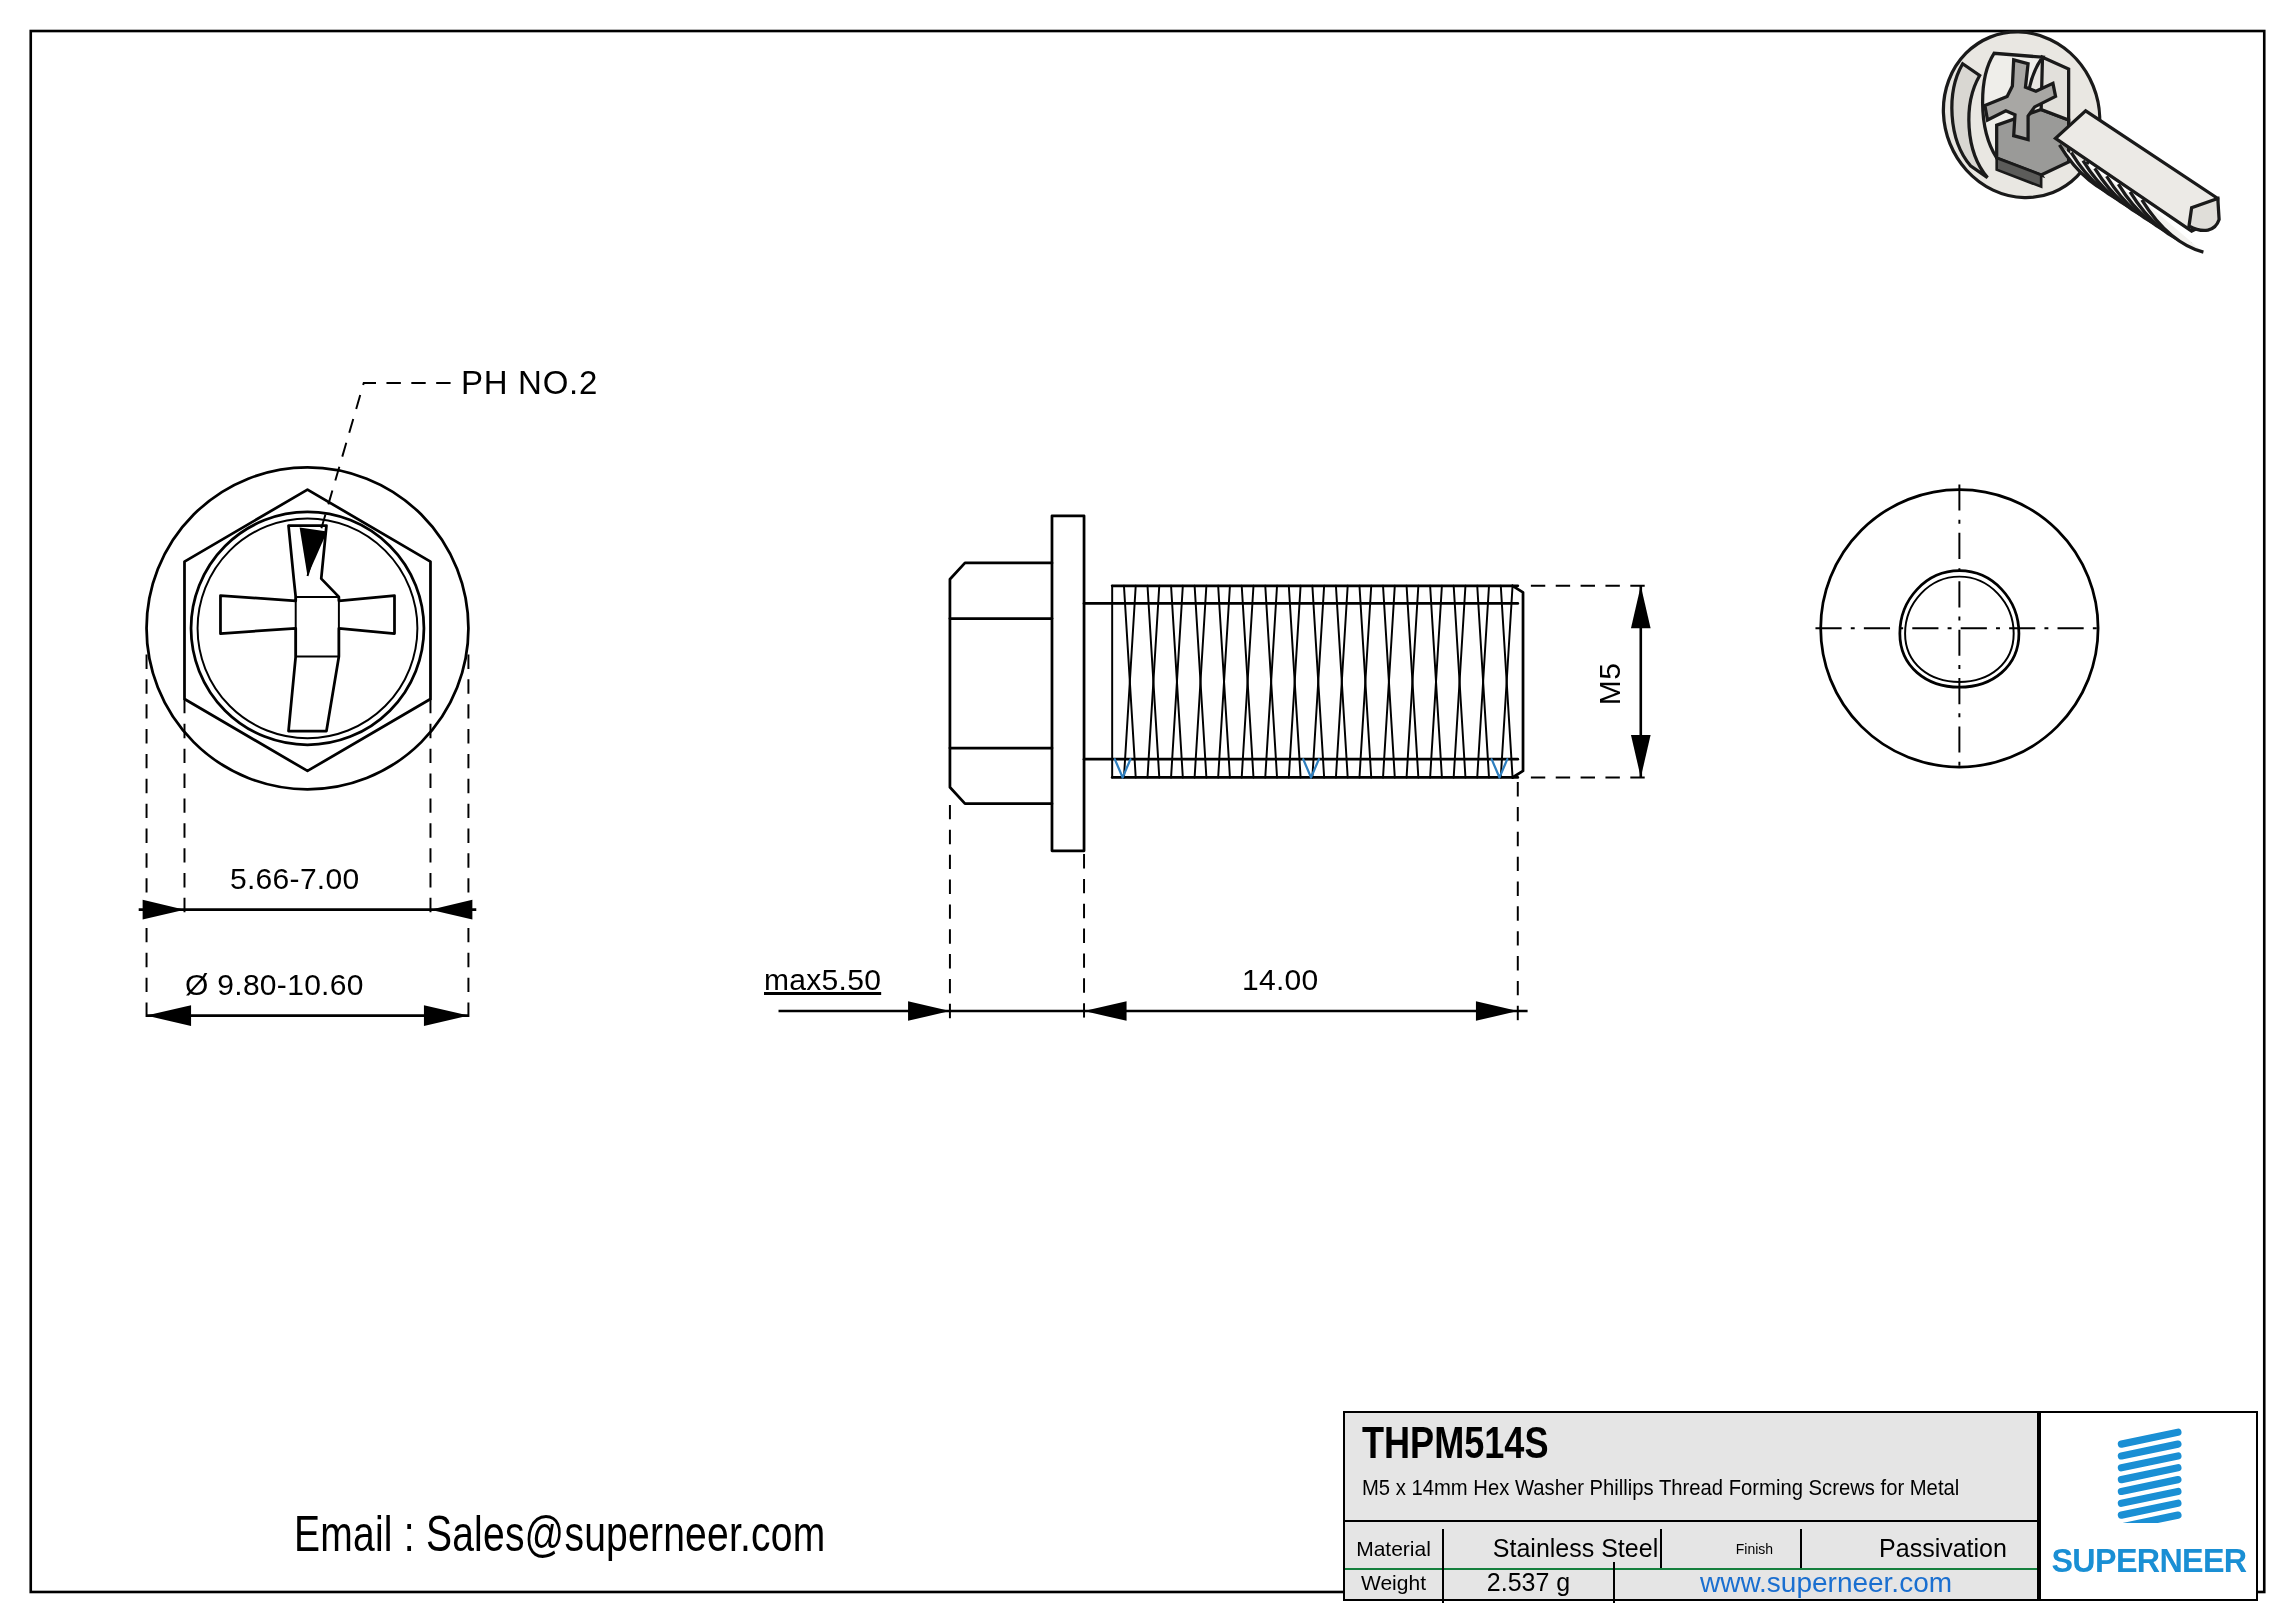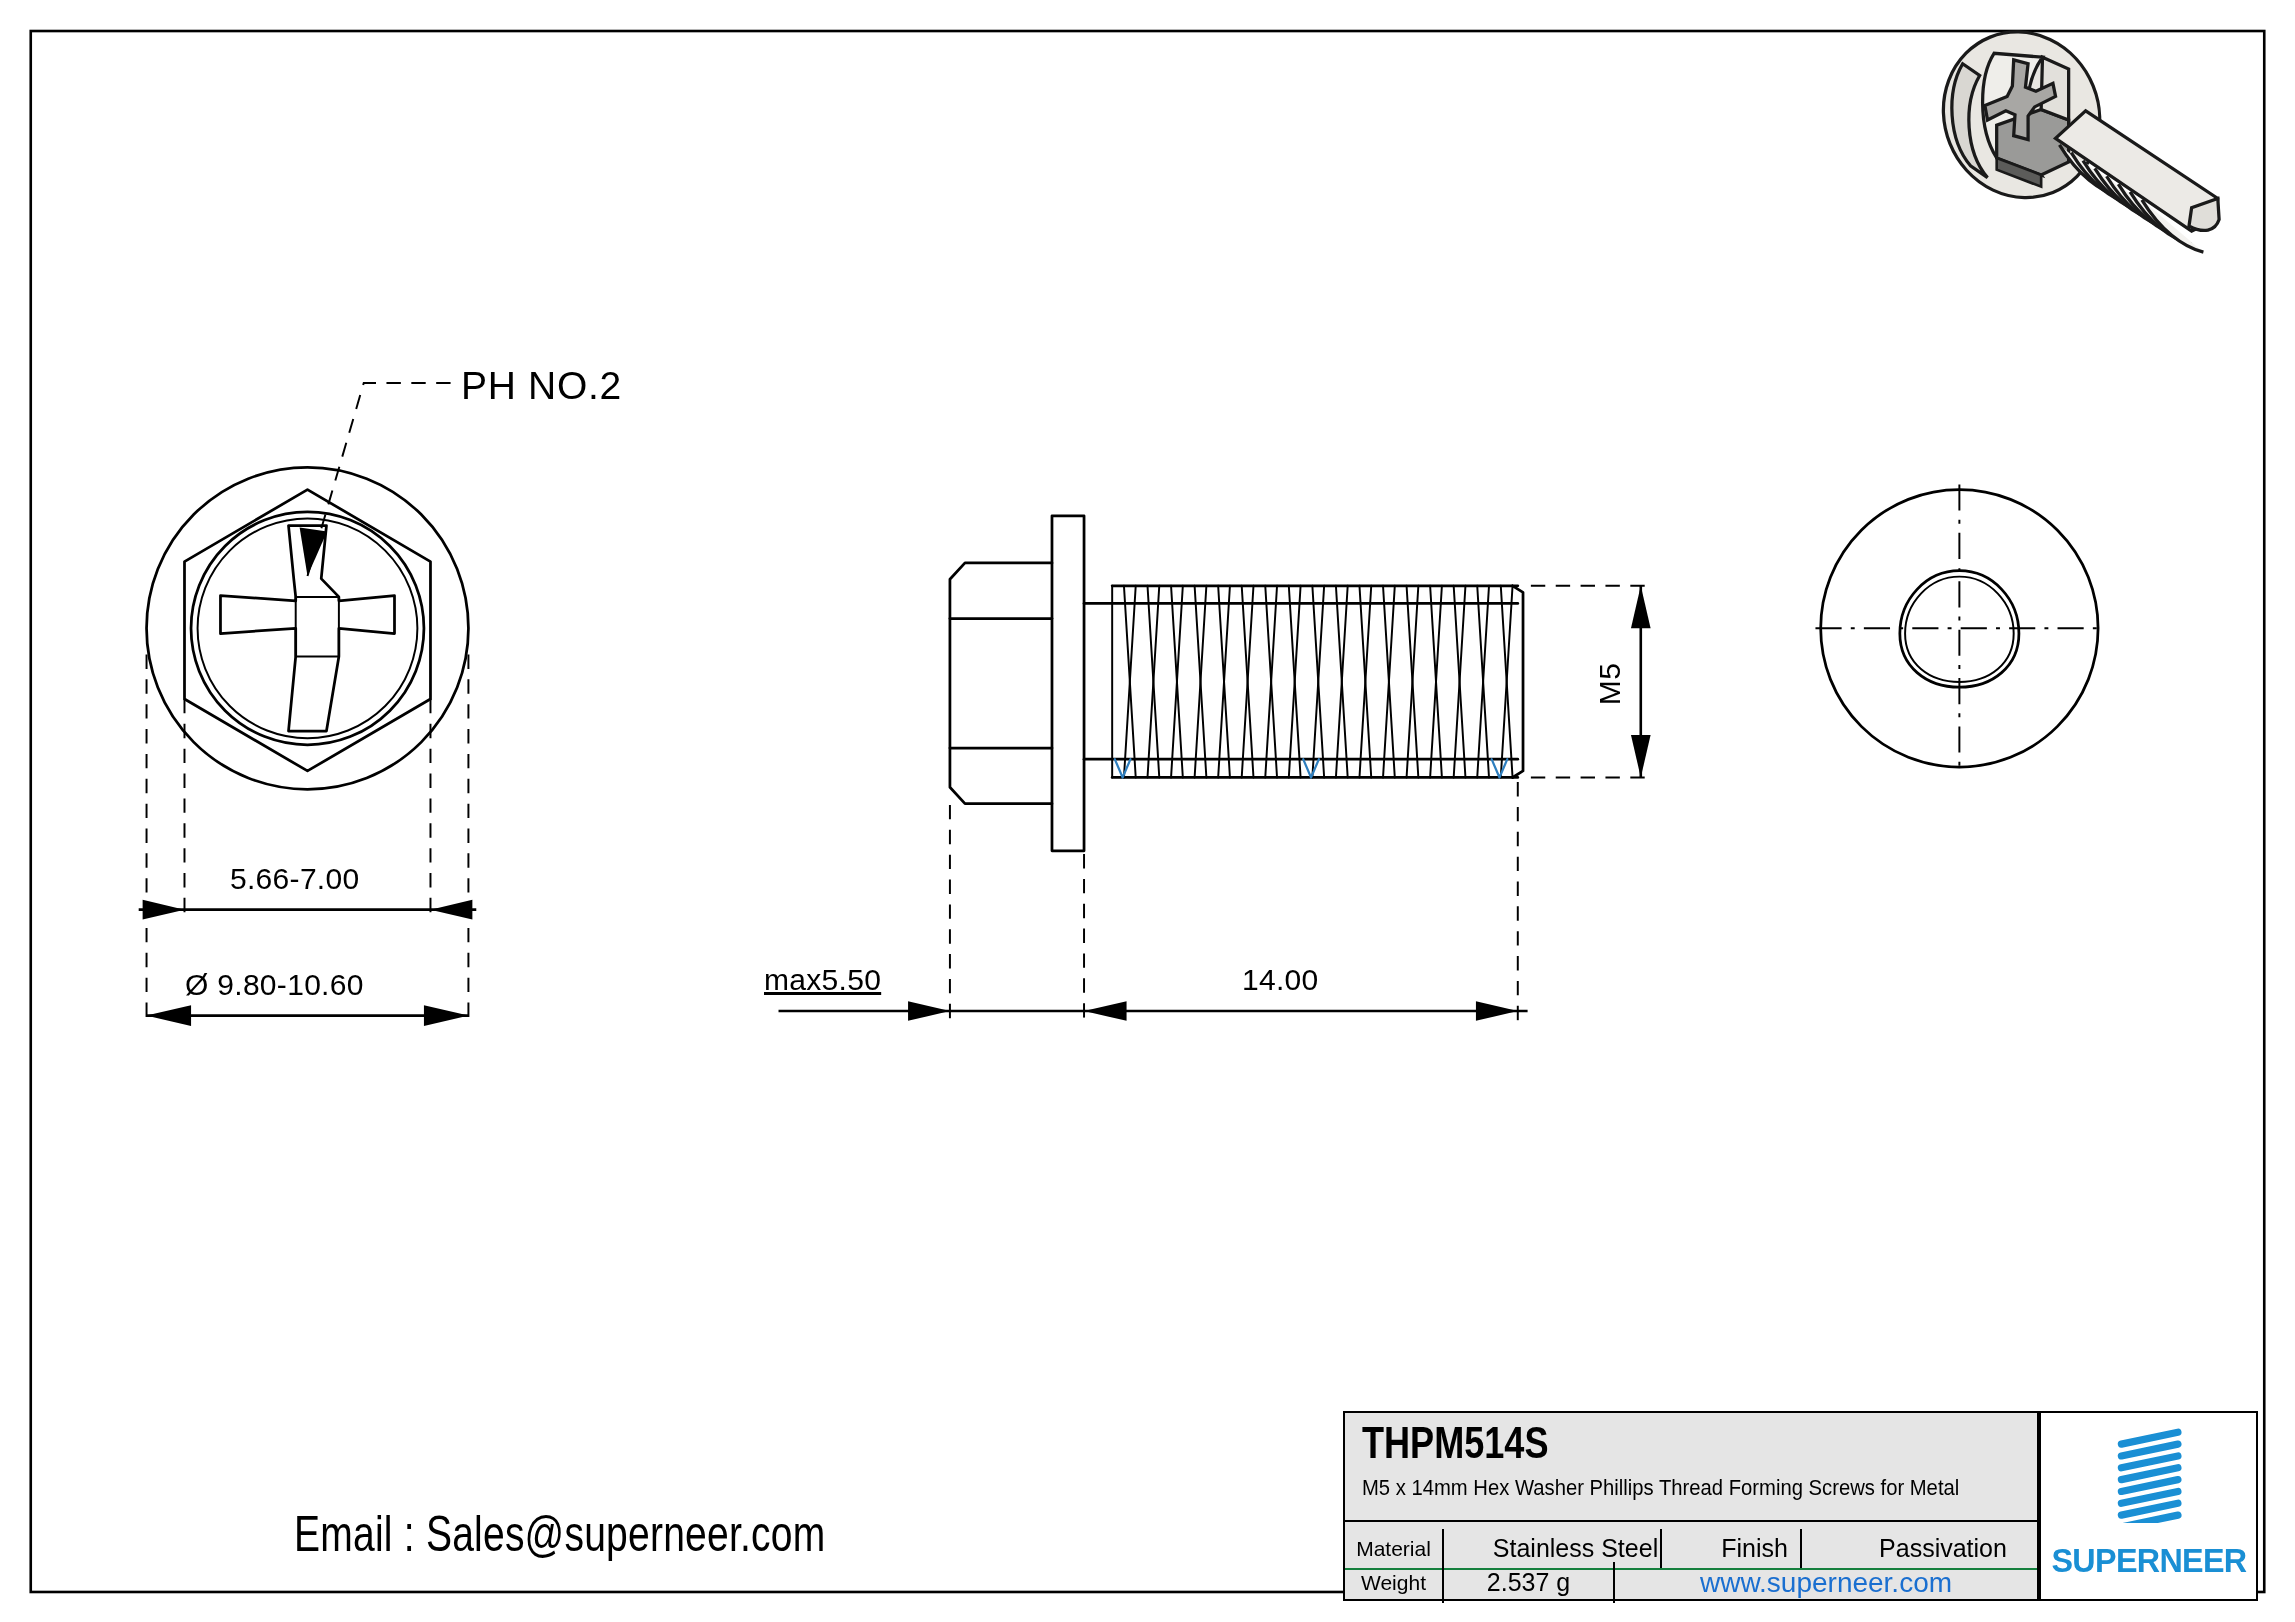--- a/index.html
+++ b/index.html
@@ -34,21 +34,21 @@
   .frame-outer { fill:none; stroke:#000; stroke-width:4; }
 
   
   .t {
     position: absolute;
     color:#000;
     white-space: nowrap;
     font-family: "Liberation Sans", sans-serif;
   }
   .dimtxt { font-size: 30px; letter-spacing: 0.3px; }
-  .leadtxt { font-size: 39px; letter-spacing: 0.7px; }
+  .leadtxt { font-size: 33px; letter-spacing: 0.7px; }
 
   .email {
     font-size: 50px;
     font-family: "Liberation Sans", sans-serif;
     transform: scaleX(0.78);
     transform-origin: left center;
     letter-spacing: 0.3px;
   }
 
   
@@ -102,21 +102,21 @@
     box-sizing:border-box;
     display:flex; align-items:center; justify-content:center;
     border-right:2px solid #000;
     font-size:23.6px;
     font-family:"Liberation Sans", sans-serif;
     height:100%;
   }
   .cell.last { border-right:none; }
   .cell.lbl { width:99px; font-size:21px; }
   .cell.val1 { width:171px; font-size:25px; }
-  .cell.lbl2 { width:93px; font-size:25px; }
+  .cell.lbl2 { width:93px; font-size:14px; }
   .cell.val2 { flex:1; font-size:25px; }
   .cell.link { flex:1; color:#1a6fd0; font-size:28px; border-right:none;}
 
   .logo-wrap {
     position:absolute; left:0; top:0; width:100%; height:100%;
   }
   .logo-mark {
     position:absolute; left:50%; top:14.4px; transform:translateX(-50%);
     width:79px; height:96px;
   }

